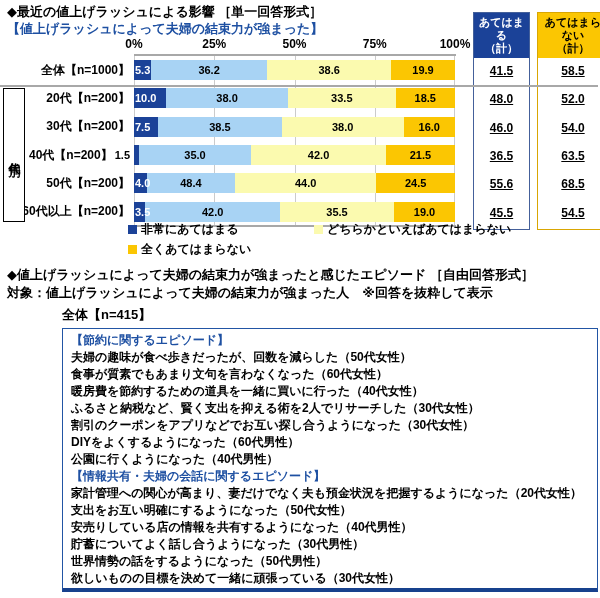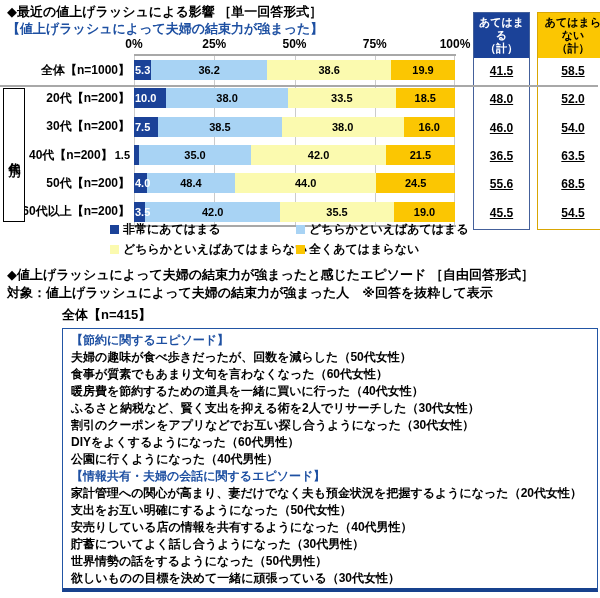--- a/index.html
+++ b/index.html
@@ -31,21 +31,21 @@
   #bracket span{writing-mode:vertical-rl;font-size:12px;letter-spacing:2px;}
   .tcol{position:absolute;top:12px;height:218px;border:1px solid #44609A;box-sizing:border-box;z-index:2;}
   #agree-col{left:473px;width:57px;border-color:#44609A;}
   #disagree-col{left:537px;width:72px;border-color:#D9A602;}
   .thead{height:45px;display:flex;align-items:center;justify-content:center;text-align:center;
          font-size:11px;line-height:13px;white-space:pre-line;}
   #agree-head{background:#1B4298;color:#fff;}
   #disagree-head{background:#FBC602;color:#000;}
   .tval{position:absolute;width:100%;text-align:center;font-size:12px;height:28.33px;
         line-height:28.33px;text-decoration:underline;}
-  #legend{left:110px;top:221px;display:grid;grid-template-columns:186px auto;row-gap:3px;z-index:2;}
+  #legend{left:128px;top:221px;display:grid;grid-template-columns:186px auto;row-gap:3px;z-index:2;}
   .leg-item{display:flex;align-items:center;font-size:12px;white-space:nowrap;}
   .leg-sq{width:9px;height:9px;margin-right:4px;flex:none;}
   .s2-title{left:7px;top:266px;font-size:13px;white-space:nowrap;}
   .s2-target{left:7px;top:284px;font-size:13px;white-space:nowrap;}
   .s2-base{left:62px;top:306px;font-size:13px;white-space:nowrap;}
   #epi-box{left:62px;top:328px;width:536px;height:264px;border:1px solid #2255A4;
            border-bottom:4px solid #17418D;box-sizing:border-box;padding:3px 8px;background:#fff;}
   .epi-header{color:#1E50A2;font-size:12px;line-height:17px;white-space:nowrap;}
   .epi-line{font-size:12px;line-height:17px;white-space:nowrap;}
 </style>
@@ -200,24 +200,20 @@
       <div class="tval" style="top: 100.66px;">54.0</div>
       <div class="tval" style="top: 128.99px;">63.5</div>
       <div class="tval" style="top: 157.32px;">68.5</div>
       <div class="tval" style="top: 185.65px;">54.5</div>
     </div>
 
   <div class="abs" id="legend">
       <div class="leg-item">
         <span class="leg-sq" style="background: rgb(27, 66, 152);"></span>
         <span>非常にあてはまる</span>
-      </div>
-      <div class="leg-item">
-        <span class="leg-sq" style="background: rgb(168, 211, 244);"></span>
-        <span>どちらかといえばあてはまる</span>
       </div>
       <div class="leg-item">
         <span class="leg-sq" style="background: rgb(251, 250, 175);"></span>
         <span>どちらかといえばあてはまらない</span>
       </div>
       <div class="leg-item">
         <span class="leg-sq" style="background: rgb(251, 198, 2);"></span>
         <span>全くあてはまらない</span>
       </div>
     </div>

